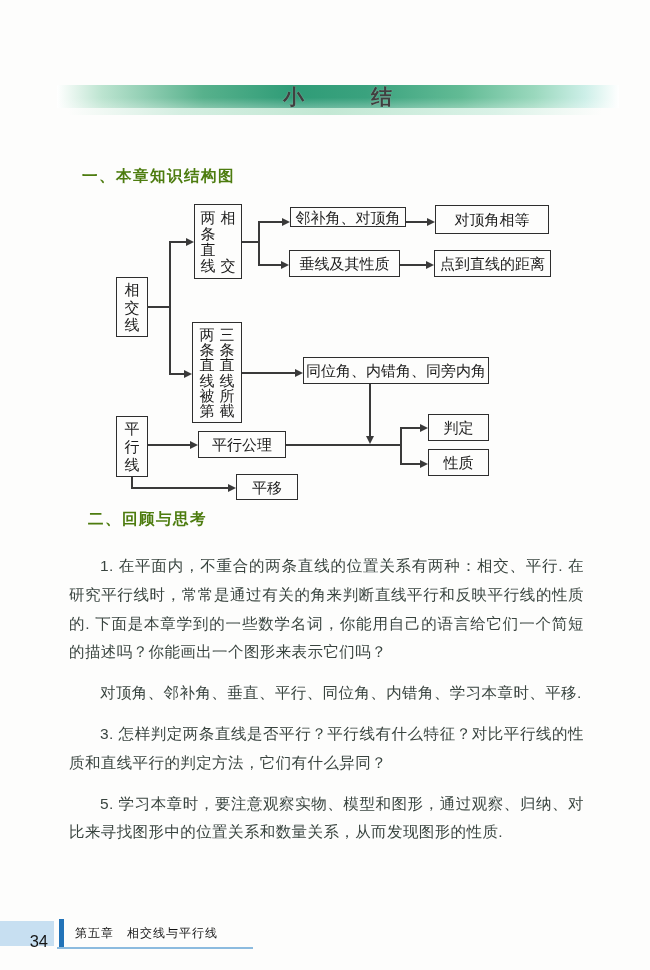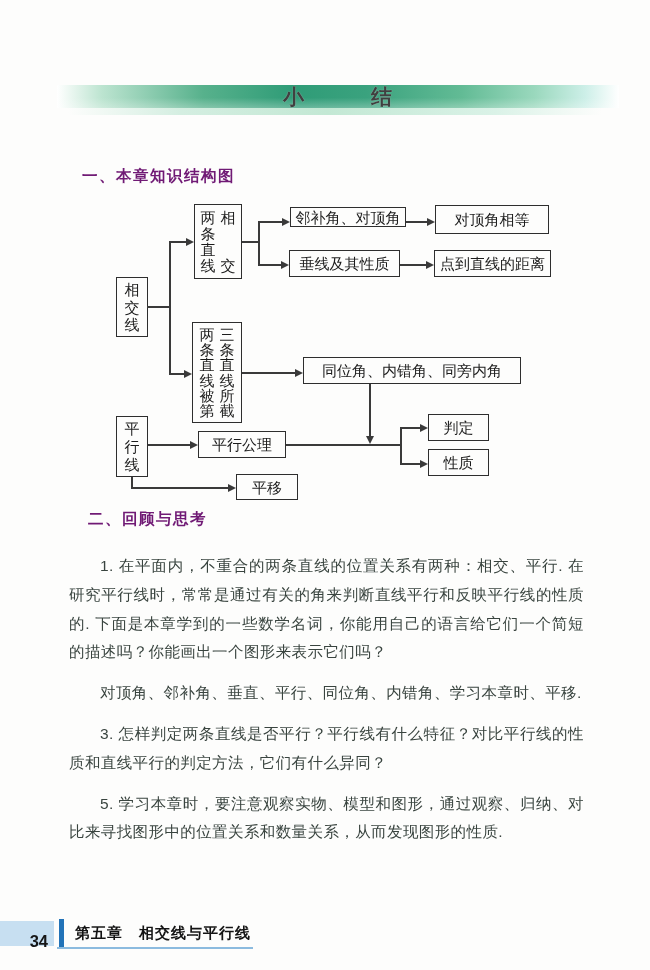--- a/index.html
+++ b/index.html
@@ -21,21 +21,21 @@
     background:linear-gradient(90deg,rgba(255,255,255,0) 2%,#d4eee1 22%,#c3e8d4 48%,#daf2e7 78%,rgba(255,255,255,0) 97%);
   }
   .banner-title{
     position:absolute;left:57px;top:85px;width:562px;height:23px;
     display:flex;align-items:center;justify-content:center;
     color:#404040;font-size:21px;font-weight:bold;letter-spacing:1px;
     white-space:pre;text-shadow:0 0 1px rgba(255,255,255,.6);
   }
   
   .sec-heading{
-    position:absolute;color:#701a75;font-size:15.5px;font-weight:bold;
+    position:absolute;color:#4d7c0f;font-size:15.5px;font-weight:bold;
     letter-spacing:1.5px;white-space:pre;
   }
   #h1{left:82px;top:166px;}
   #h2{left:88px;top:509px;}
   
   #diagram{position:absolute;left:0;top:195px;width:650px;height:318px;}
   .dbox{
     position:absolute;border:1.4px solid #2e2e2e;background:transparent;
     display:flex;align-items:center;justify-content:center;
     color:#1c1c1c;font-size:15px;line-height:1;white-space:nowrap;
@@ -57,26 +57,26 @@
   #review p{
     margin:12px;text-indent:2em;text-align:justify;
     font-size:15.5px;line-height:28.8px;color:#39443f;
     letter-spacing:.4px;
   }
   
   .footer-band{position:absolute;left:0;top:921px;width:54px;height:25px;background:#c7dff1;}
   .footer-page{
     position:absolute;left:0;top:921px;width:54px;height:41px;
     display:flex;align-items:center;justify-content:flex-end;padding-right:6px;box-sizing:border-box;
-    font-size:16.5px;font-weight:bold;color:#161616;padding-left:16px;
+    font-size:16.5px;font-weight:normal;color:#161616;padding-left:16px;
   }
   .footer-bar{position:absolute;left:59px;top:919px;width:5px;height:28px;background:#2273b8;}
   .footer-chapter{
     position:absolute;left:75px;top:921px;height:25px;display:flex;align-items:center;
-    font-size:15px;font-weight:bold;color:#141414;letter-spacing:1px;white-space:pre;
+    font-size:12px;font-weight:normal;color:#141414;letter-spacing:1px;white-space:pre;
   }
   .footer-rule{position:absolute;left:57px;top:947px;width:196px;height:2px;background:#8cbbdf;}
 </style>
 </head>
 <body>
 
 <div class="banner"></div>
 <div class="banner-sub"></div>
 <div class="banner-title">小　　　结</div>
 
@@ -125,21 +125,21 @@
     <div class="vcol" style="height:91px;">
         <span>三</span>
         <span>条</span>
         <span>直</span>
         <span>线</span>
         <span>所</span>
         <span>截</span>
       </div>
   </div>
 
-  <div class="dbox" style="left:303px;top:162px;width:218px;height:27px;text-align:right;">同位角、内错角、同旁内角</div>
+  <div class="dbox" style="left:303px;top:162px;width:186px;height:27px;text-align:right;">同位角、内错角、同旁内角</div>
 
   <div class="dbox" style="left:116px;top:221px;width:32px;height:61px;">
     <div class="vcol" style="height:51px;">
         <span>平</span>
         <span>行</span>
         <span>线</span>
       </div>
   </div>
 
   <div class="dbox" style="left:198px;top:236px;width:88px;height:27px;">平行公理</div>

